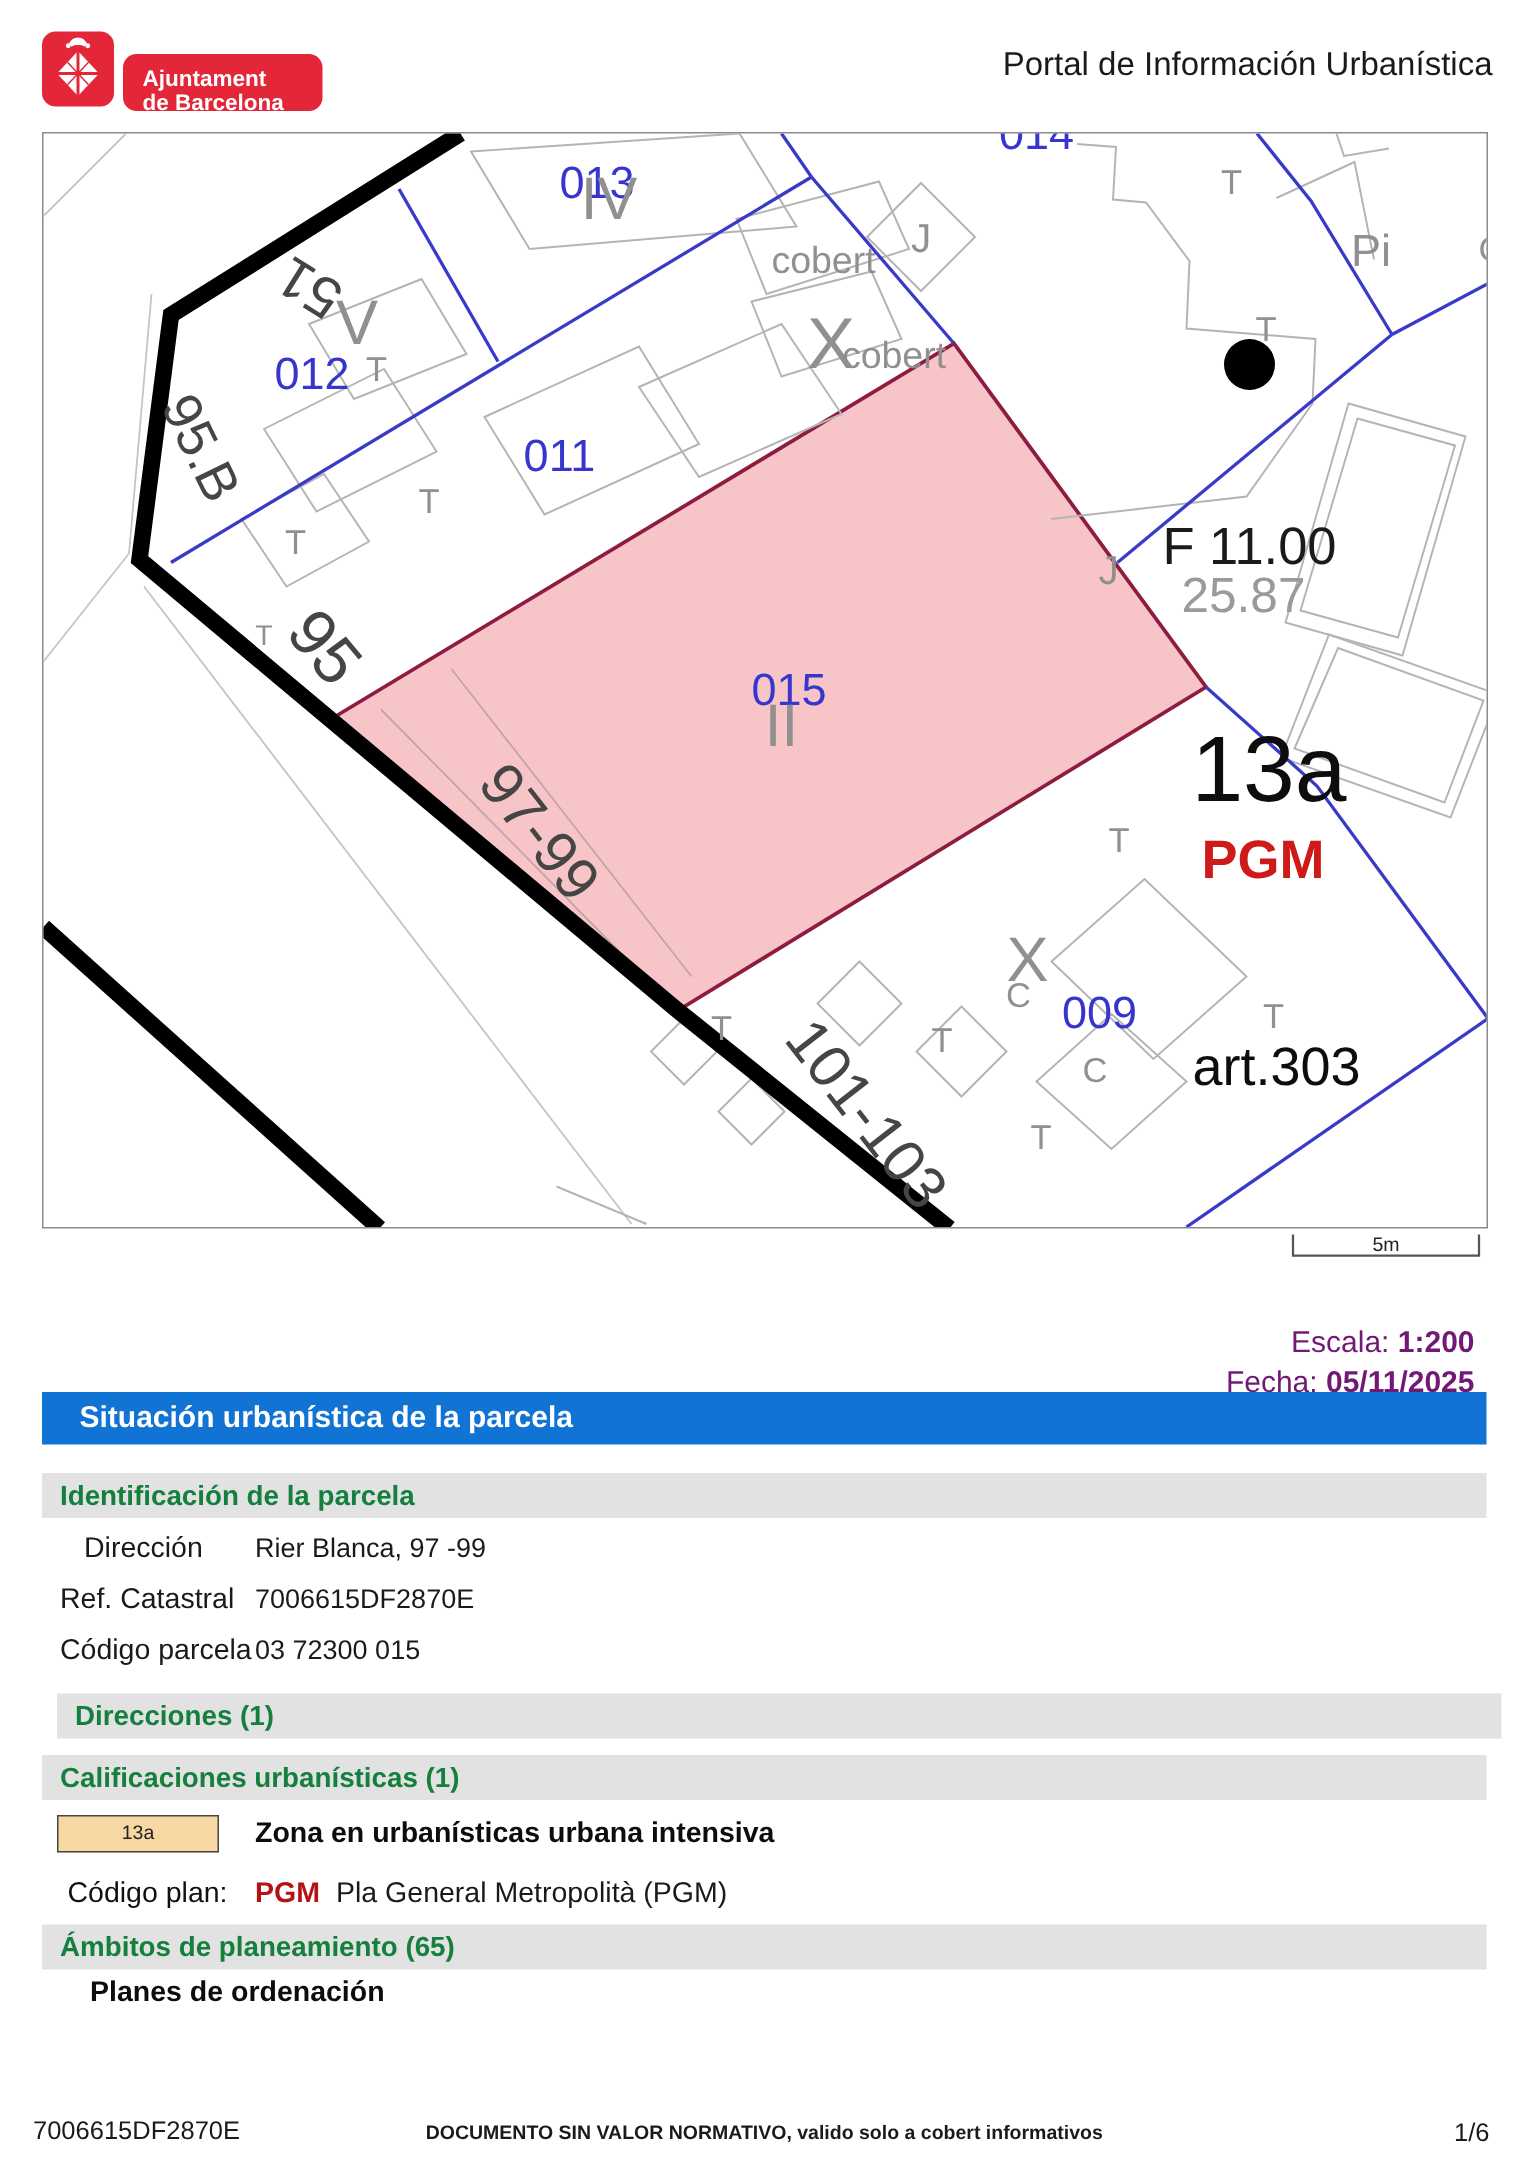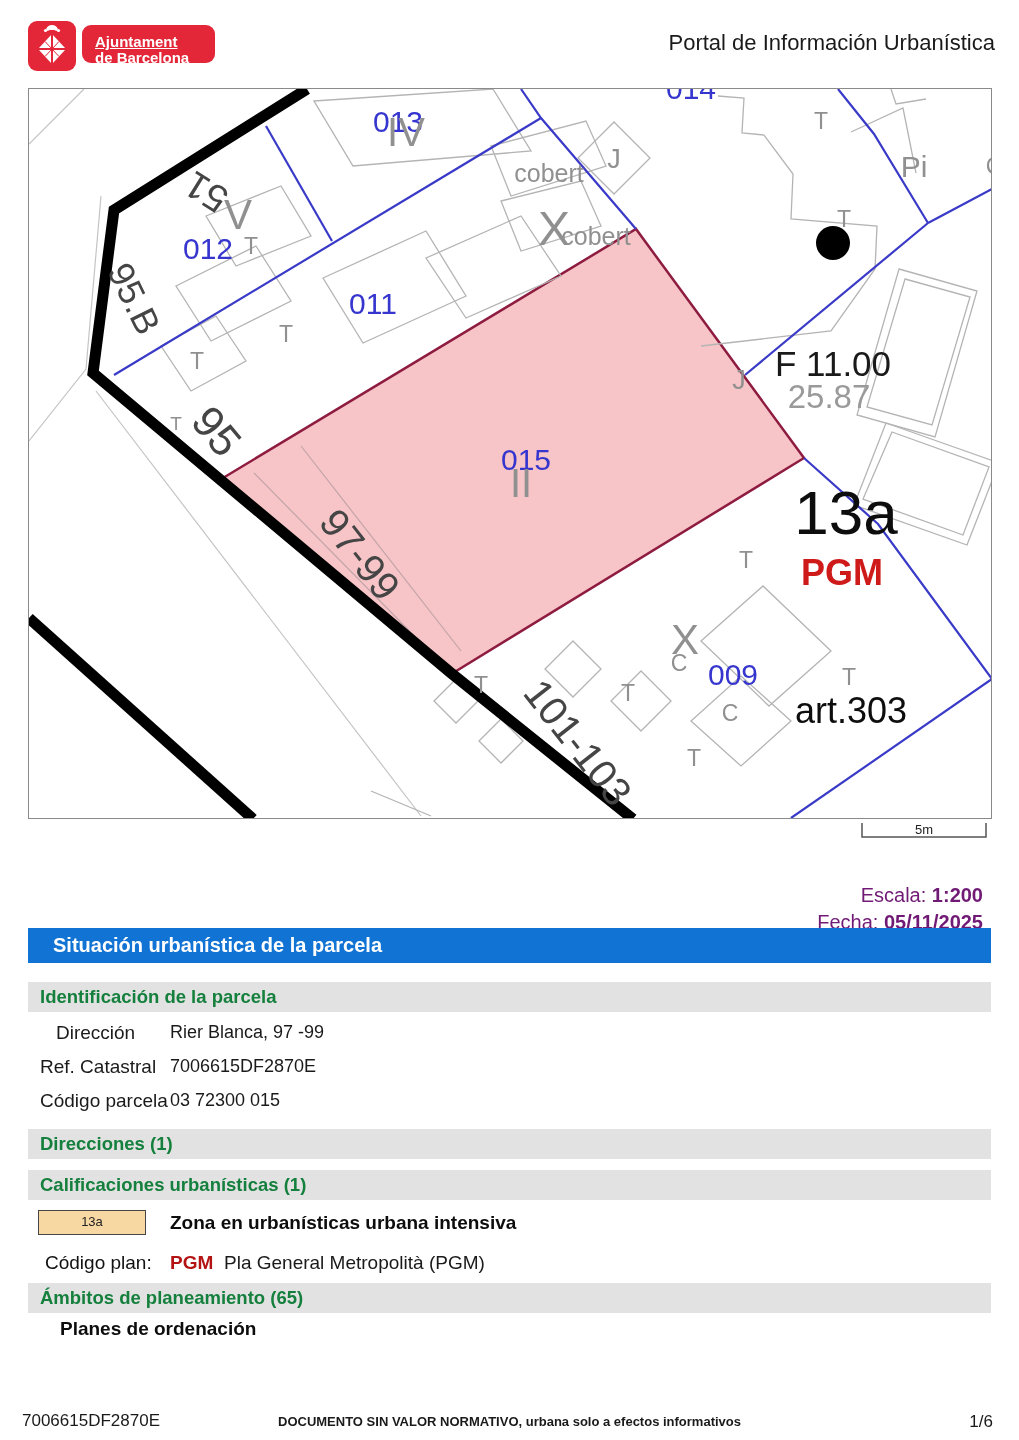--- a/index.html
+++ b/index.html
@@ -1,20 +1,20 @@
 <!DOCTYPE html>
 <html><head>
 <meta charset="utf-8">
 <style>
   html,body{margin:0;padding:0;background:#fff;}
   body{width:1019px;height:1440px;position:relative;font-family:"Liberation Sans",sans-serif;color:#111;overflow:hidden;}
   
   .badge{position:absolute;background:#e32638;border-radius:9px;color:#fff;}
   .badge-crest{left:28px;top:21px;width:48px;height:50px;}
-  .badge-name{left:82px;top:25px;width:133px;height:38px;text-decoration:underline;}
+  .badge-name{left:82px;top:36px;width:133px;height:38px;}
   .badge-name .txt{padding:9px 0 0 13px;font-size:15px;font-weight:bold;line-height:16px;}
   .page-title{position:absolute;top:30px;right:24px;font-size:22px;font-weight:normal;color:#1a1a1a;}
   
   .map-frame{position:absolute;left:28px;top:88px;width:962px;height:729px;border:1.5px solid #8a8a8a;background:#fff;}
   .map-frame svg{display:block;}
   svg text{font-family:"Liberation Sans",sans-serif;}
   
   .scalebar{position:absolute;left:856px;top:820px;}
   .scale-info{position:absolute;right:36px;top:882px;text-align:right;font-size:20px;line-height:27px;color:#701a75;}
   .scale-info b{font-weight:bold;}
@@ -198,21 +198,21 @@
 
 <div>
   <span class="row-label" style="top:1022px;margin-left:16px;">Dirección</span>
   <span class="row-value" style="top:1022px;">Rier Blanca, 97 -99</span>
   <span class="row-label" style="top:1056px;">Ref. Catastral</span>
   <span class="row-value" style="top:1056px;">7006615DF2870E</span>
   <span class="row-label" style="top:1090px;">Código parcela</span>
   <span class="row-value" style="top:1090px;">03 72300 015</span>
 </div>
 
-<div class="gray-bar" style="top:1129px;">
+<div class="gray-bar" style="top:1129px;margin-left:10px;">
   <span>Direcciones (1)</span>
 </div>
 
 <div class="gray-bar" style="top:1170px;">
   <span>Calificaciones urbanísticas (1)</span>
 </div>
 
 <div class="swatch">
   <span>13a</span>
 </div>
@@ -221,14 +221,14 @@
 <span class="cp-label">Código plan:</span>
 <span class="cp-code">PGM</span>
 <span class="cp-name">Pla General Metropolità (PGM)</span>
 
 <div class="gray-bar" style="top:1283px;">
   <span>Ámbitos de planeamiento (65)</span>
 </div>
 <div class="planes">Planes de ordenación</div>
 
 <div class="foot-ref">7006615DF2870E</div>
-<div class="foot-disc">DOCUMENTO SIN VALOR NORMATIVO, urbana solo a efectos informativos</div>
+<div class="foot-disc">DOCUMENTO SIN VALOR NORMATIVO, valido solo a cobert informativos</div>
 <div class="foot-page">1/6</div>
 
 </body></html>

